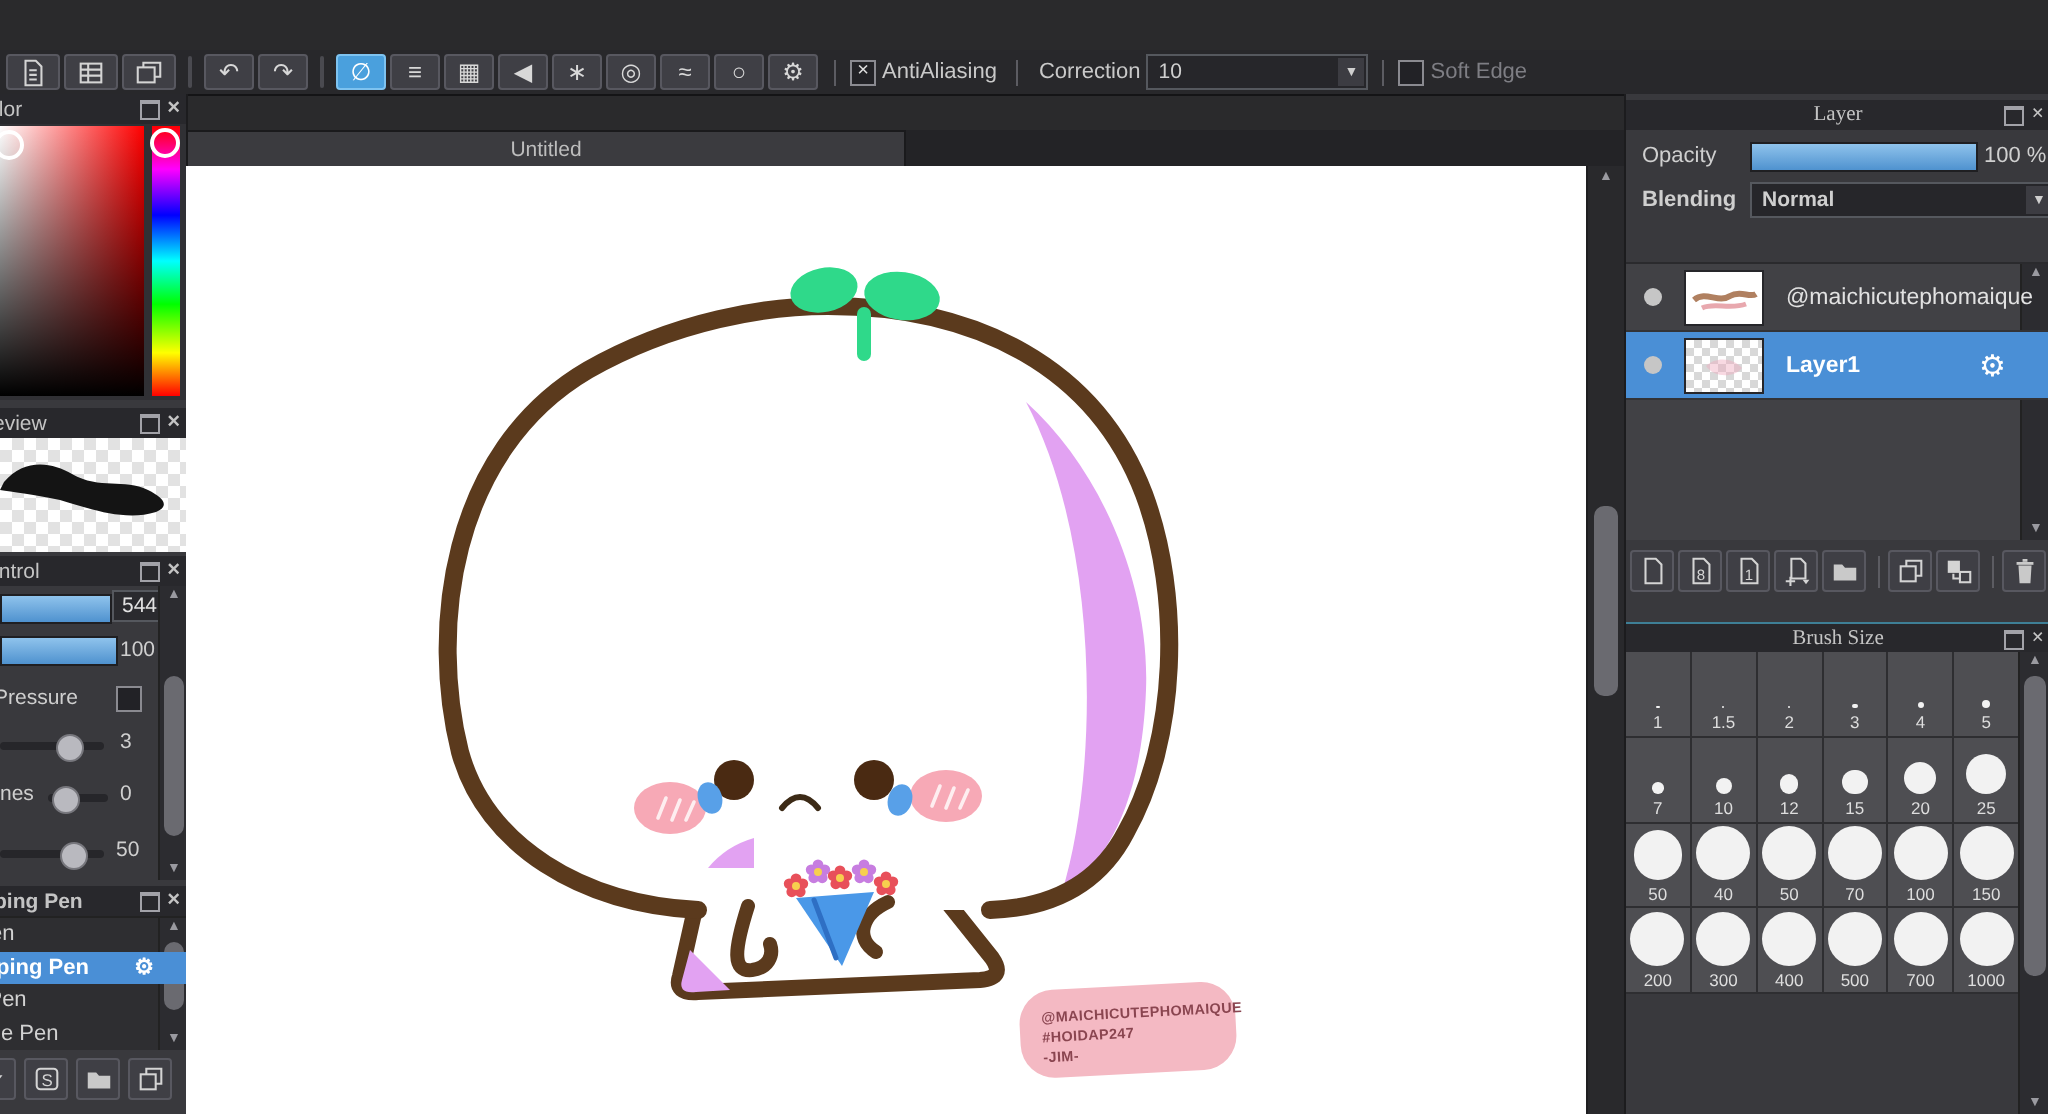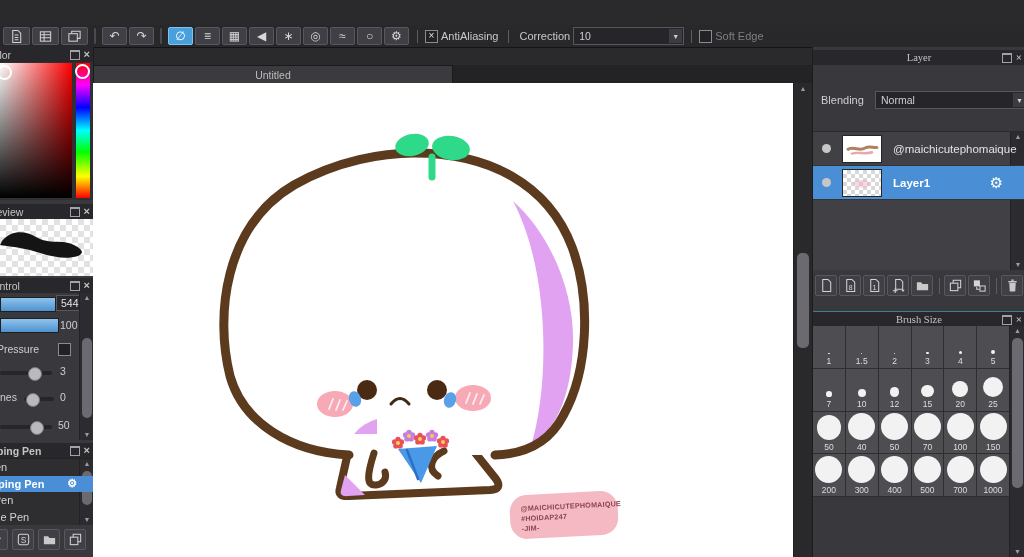--- a/index.html
+++ b/index.html
@@ -72,21 +72,21 @@
               display:flex;align-items:center;justify-content:center;font-size:10.5px;color:#bdbdbd;}
   #page{position:absolute;left:0;top:18px;width:700px;height:484px;background:#ffffff;}
   #cv-vscroll{position:absolute;left:700px;top:18px;width:18px;height:484px;background:#29292c;border-left:1px solid #1e1e20;}
   #cv-hscroll{position:absolute;left:0;top:502px;width:700px;height:8px;background:#1f1f22;}
   #cv-hthumb{position:absolute;left:187px;top:1px;width:110px;height:6px;background:#55555b;border-radius:3px;}
   
   #right-panel{position:absolute;left:812px;top:47px;width:212px;height:510px;background:#39393d;border-left:1px solid #1c1c1e;}
   #right-panel .panel-header{justify-content:center;font-family:Liberation Serif, serif;}
   .rp-label{font-size:11px;color:#cfcfcf;}
   #rp-opacity{position:absolute;left:0;top:22px;width:212px;height:18px;}
-  #rp-blending{position:absolute;left:0;top:44px;width:212px;height:18px;}
+  #rp-blending{position:absolute;left:0;top:44px;width:212px;height:18px;font-weight:bold;}
   #rp-checks{position:absolute;left:0;top:66px;width:212px;height:16px;display:flex;align-items:center;}
   #layers-list{position:absolute;left:0;top:84px;width:212px;height:138px;background:#414145;border-top:1px solid #2a2a2d;}
   .layer-row{height:33px;display:flex;align-items:center;position:relative;border-bottom:1px solid #333336;}
   .layer-row.sel{background:#4a8fd6;}
   .vis-dot{width:9px;height:9px;border-radius:50%;background:#c6c6c6;margin-left:9px;flex:none;}
   .thumb{width:38px;height:26px;margin-left:11px;border:1px solid #26262a;flex:none;background:#fff;overflow:hidden;}
   .thumb.checker{background:repeating-conic-gradient(#d8d8d8 0% 25%, #ffffff 0% 50%) 0 0/8px 8px;}
   .layer-name{margin-left:11px;font-size:11.5px;color:#e2e2e2;white-space:nowrap;}
   .layer-row.sel .layer-name{font-weight:bold;color:#fff;}
   .layer-row .gear{position:absolute;right:22px;font-size:15px;color:#fff;}
@@ -368,20 +368,25 @@
   </div>
 
   <div id="right-panel">
     <div class="panel-header" style="position:absolute;left:0;top:3px;width:212px;">
       <span class="ph-title">Layer</span>
       <span class="ph-icons">
           <span class="popout-icon"></span>
           <span class="x-icon">×</span>
         </span>
     </div>
+    <div id="rp-opacity">
+      <span class="rp-label" style="position:absolute;left:8px;top:3px;">Opacity</span>
+      <div class="hslider" style="position:absolute;left:62px;top:2px;width:112px;"></div>
+      <span class="rp-label" style="position:absolute;left:179px;top:3px;">100 %</span>
+    </div>
     <div id="rp-blending">
       <span class="rp-label" style="position:absolute;left:8px;top:3px;">Blending</span>
       <div class="dropdown" style="position:absolute;left:62px;top:0;width:146px;">
         <span>Normal</span>
         <span class="dd-arrow">▼</span>
       </div>
     </div>
     <div id="layers-list">
       <div class="vtrack" style="right:0;top:0;width:14px;height:138px;">
         <span class="arr" style="top:0;">▲</span>

